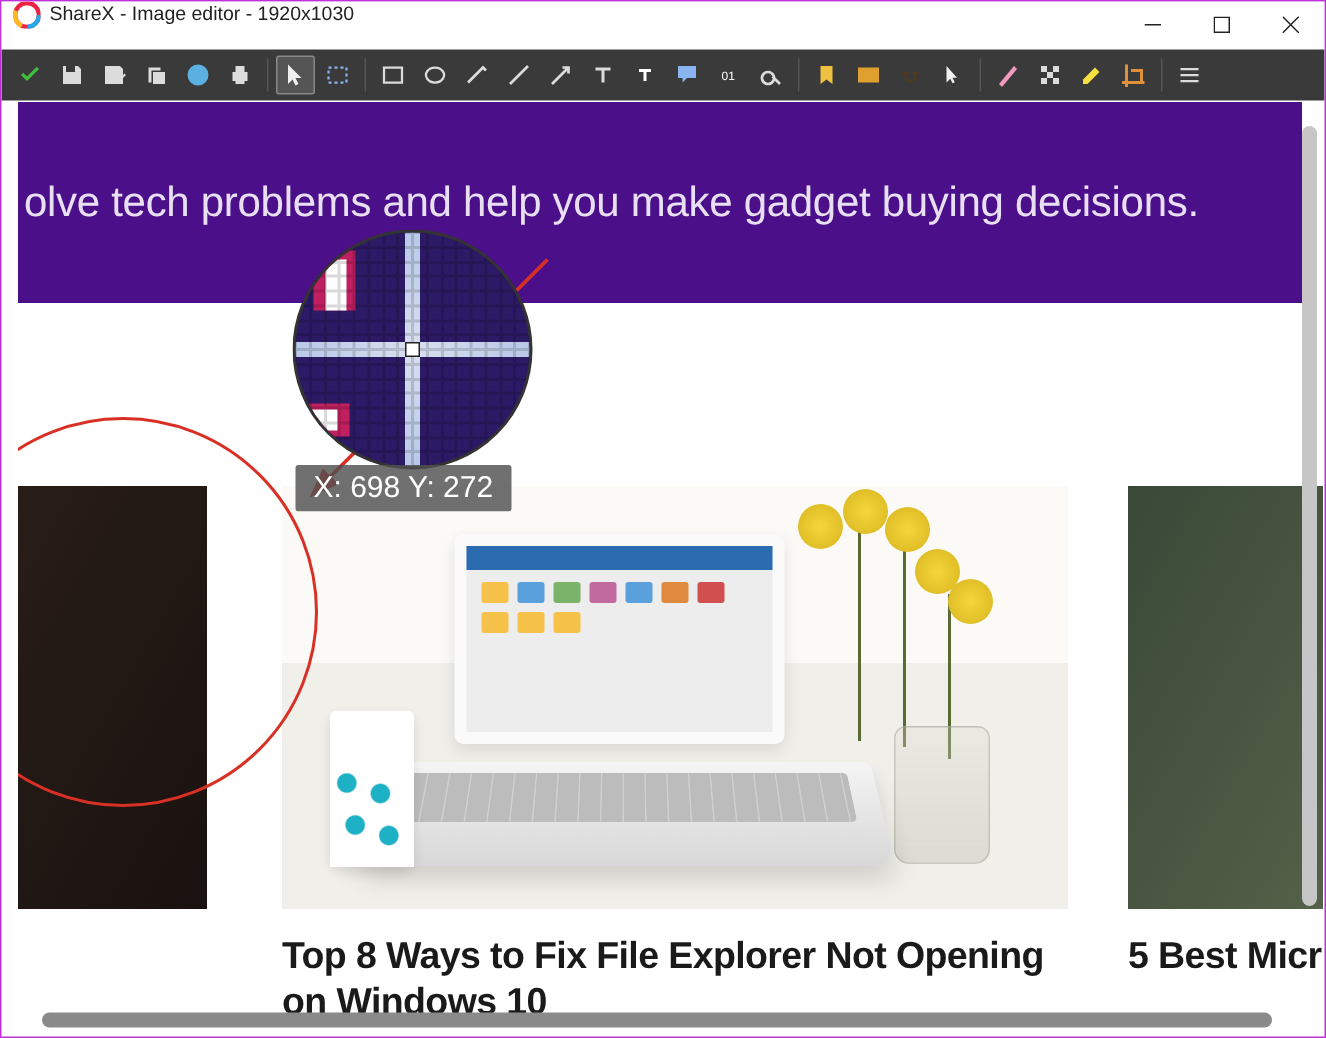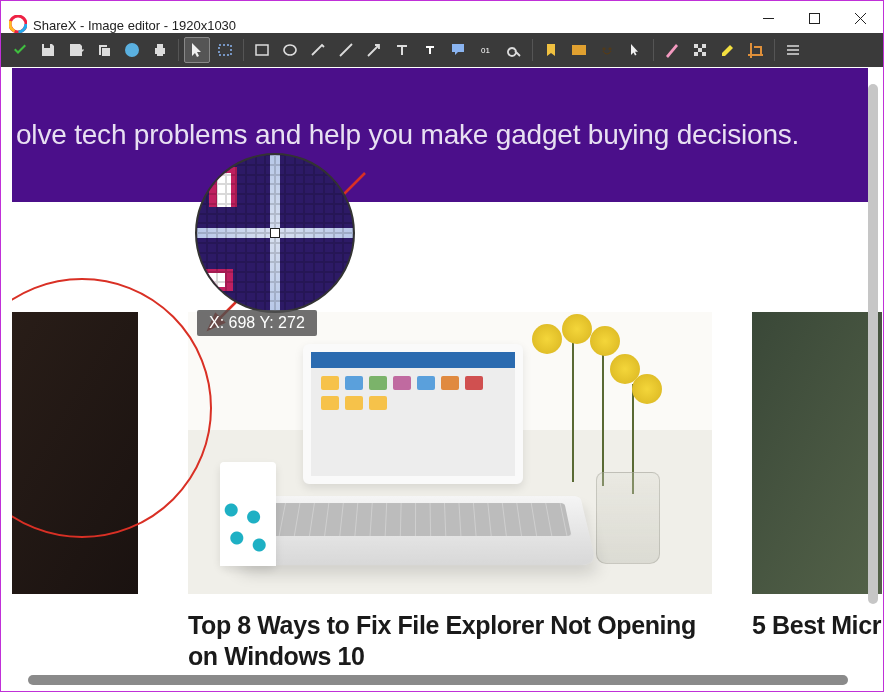--- a/index.html
+++ b/index.html
@@ -8,21 +8,21 @@
     height: 692px;
     font-family: "Segoe UI", Arial, sans-serif;
     background: #fff;
     border: 1px solid #c030d8;
     overflow: hidden;
     position: relative;
   }
   .titlebar {
     height: 32px;
     display: flex;
-    align-items: flex-end;
+    align-items: flex-start;
     padding: 0 0 0 8px;
     background: #fff;
   }
   .titlebar .app-icon {
     width: 18px; height: 18px;
     margin-right: 6px;
   }
   .titlebar .title-text {
     font-size: 13px;
     color: #222;
@@ -128,28 +128,28 @@
   }
   .zoom-corner-a { position:absolute; left:12px; top:12px; width:28px; height:40px; background:#c02060; }
   .zoom-corner-b { position:absolute; left:20px; top:18px; width:14px; height:34px; background:#fff; }
   .zoom-corner-c { position:absolute; left:6px; bottom:20px; width:30px; height:22px; background:#c02060; }
   .zoom-corner-d { position:absolute; left:10px; bottom:24px; width:18px; height:14px; background:#fff; }
   .coord-label {
     position: absolute;
     left: 185px; top: 242px;
     background: rgba(80,80,80,0.82);
     color: #fff;
-    font-size: 16px;
+    font-size: 20px;
     padding: 4px 12px;
     border-radius: 2px;
     font-family: Arial, sans-serif;
   }
   .card {
     position: absolute;
-    top: 244px;
+    top: 256px;
   }
   .card.c1 { left: -280px; width: 406px; }
   .card.c2 { left: 176px; width: 524px; }
   .card.c3 { left: 740px; width: 406px; }
   .card .thumb {
     width: 100%;
     height: 282px;
     background: #eee;
     position: relative;
     overflow: hidden;

